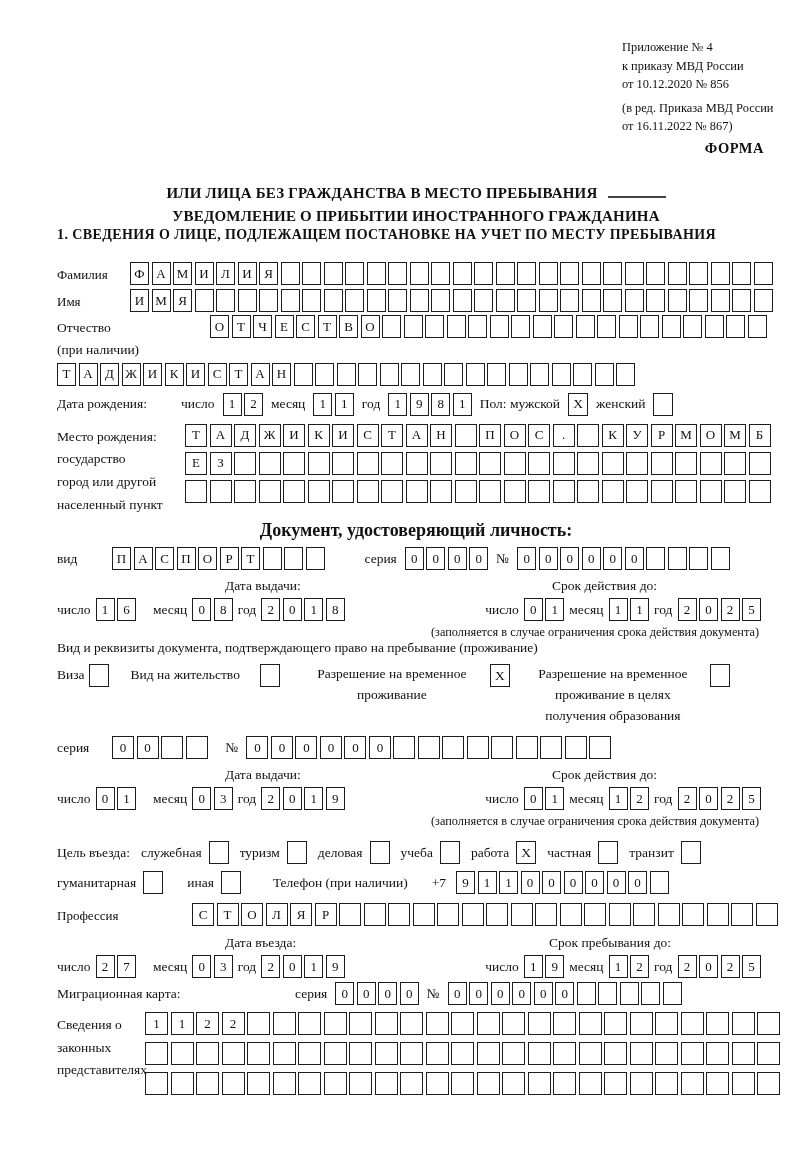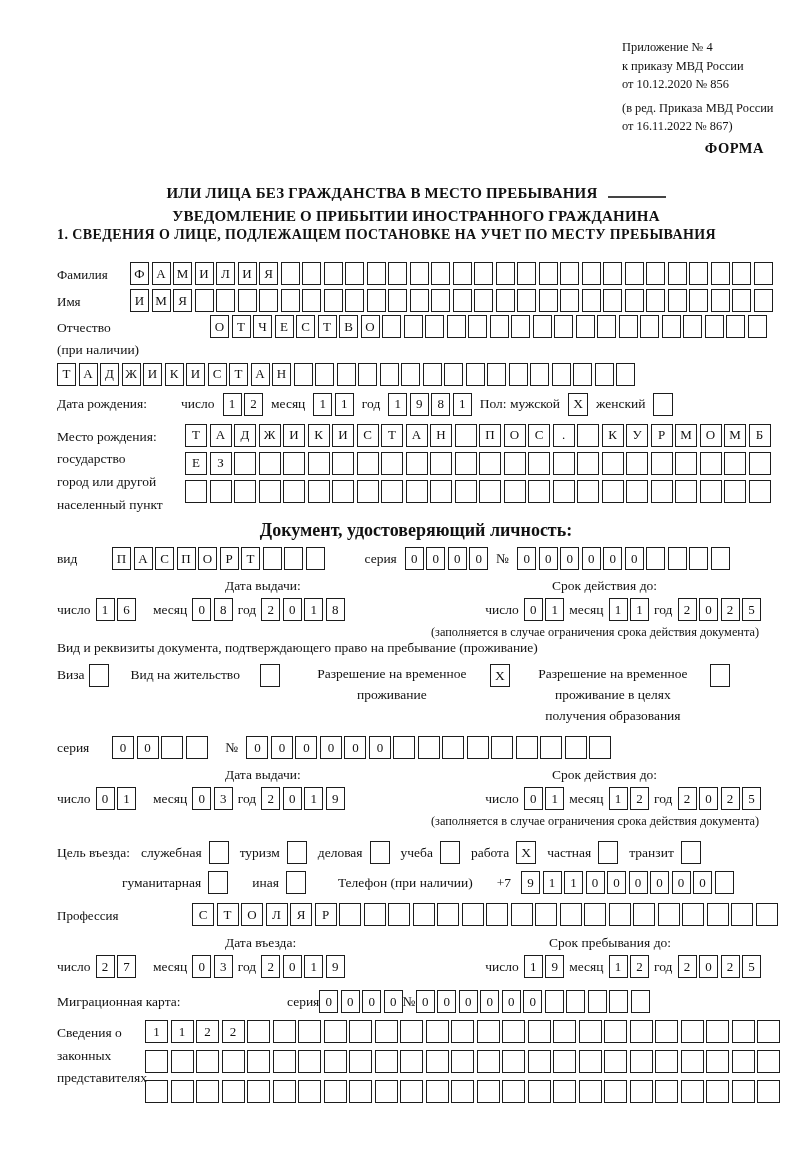--- a/index.html
+++ b/index.html
@@ -524,21 +524,21 @@
     <span class="pair">
         <span>частная</span>
         <span class="checkbox"></span>
       </span>
     <span class="pair">
         <span>транзит</span>
         <span class="checkbox"></span>
       </span>
   </div>
 
-  <div class="goal-row" style="margin-top:7px;margin-left:65px;gap:10px;">
+  <div class="goal-row" style="margin-top:7px;gap:10px;">
     <span class="pair">
         <span>гуманитарная</span>
         <span class="checkbox"></span>
       </span>
     <span class="pair" style="margin-left:14px;">
         <span>иная</span>
         <span class="checkbox"></span>
       </span>
     <span style="margin-left:22px;">Телефон (при наличии)</span>
     <span style="margin-left:14px;">+7</span>
@@ -624,21 +624,21 @@
       <span>год</span>
       <div class="cells">
           <div class="cell">2</div>
           <div class="cell">0</div>
           <div class="cell">2</div>
           <div class="cell">5</div>
         </div>
     </div>
   </div>
 
-  <div class="irow" style="margin-top:12px;">
+  <div class="irow" style="margin-top:4px;gap:8px;">
     <span style="width:172px;">Миграционная карта:</span>
     <span style="margin-left:58px;">серия</span>
     <div class="cells">
         <div class="cell">0</div>
         <div class="cell">0</div>
         <div class="cell">0</div>
         <div class="cell">0</div>
       </div>
     <span>№</span>
     <div class="cells">

